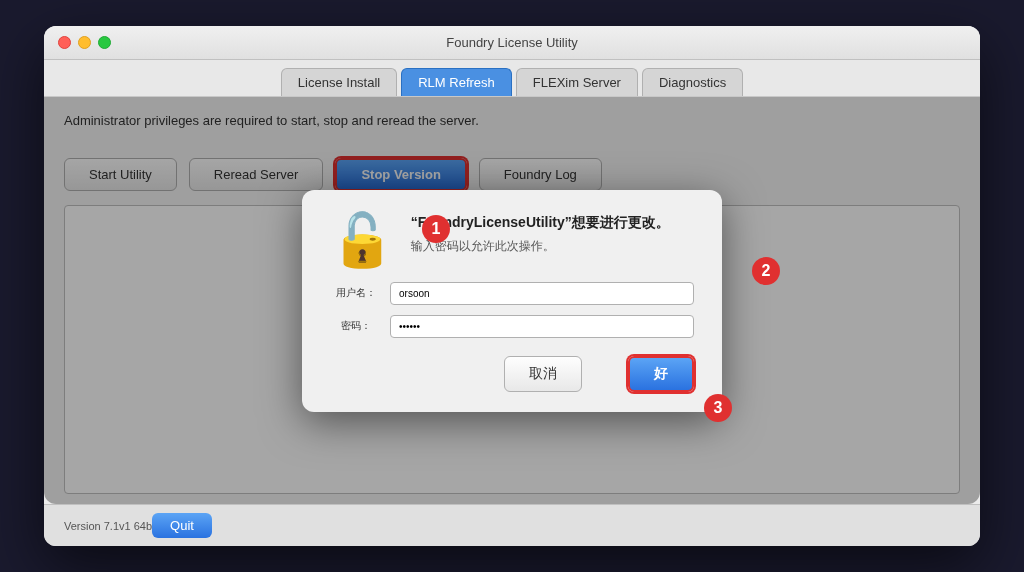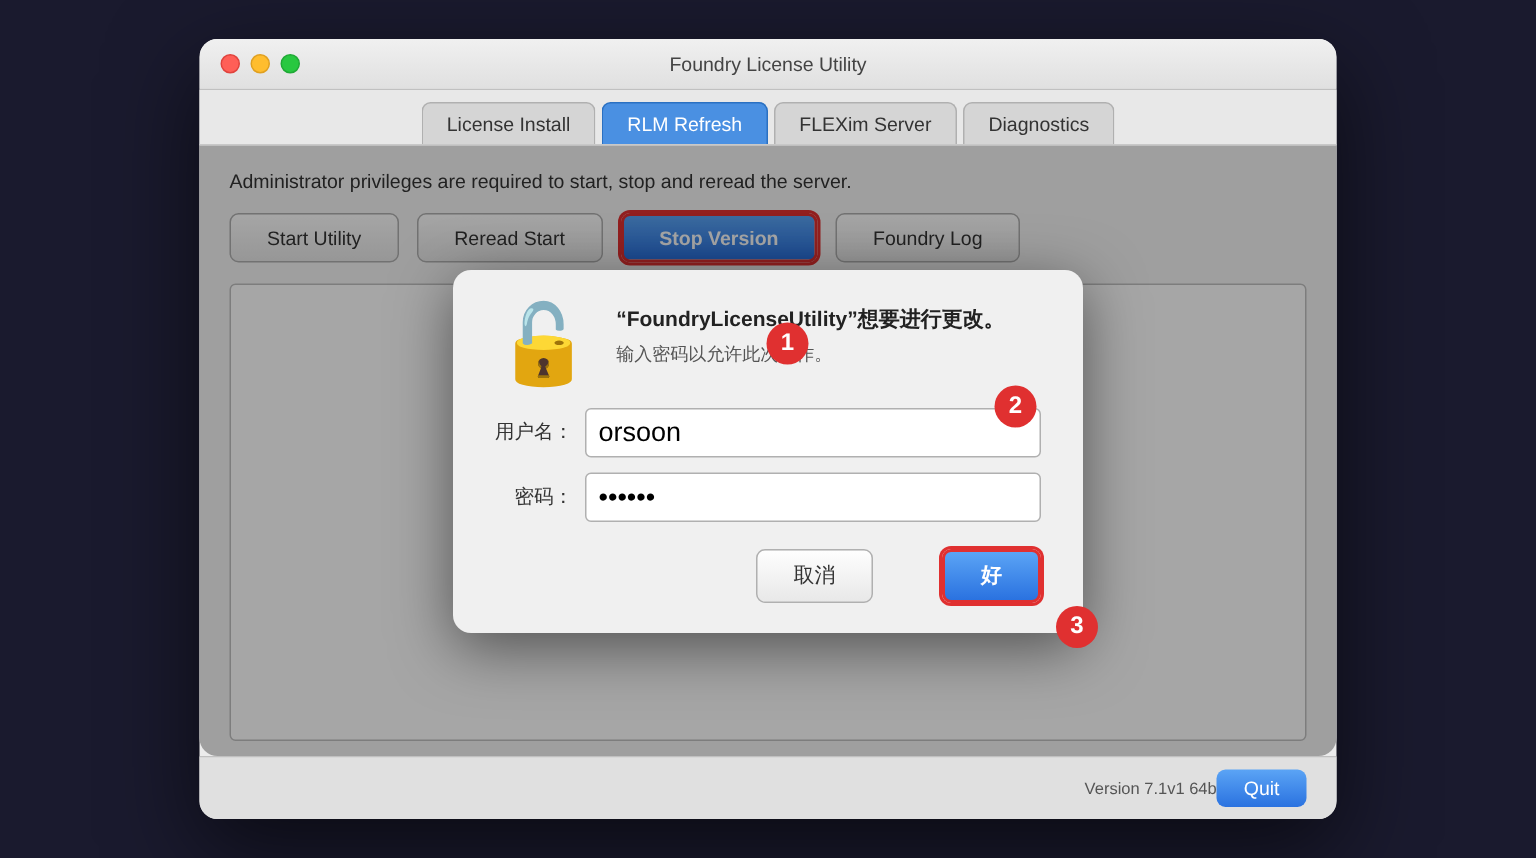--- a/index.html
+++ b/index.html
@@ -7,21 +7,21 @@
       background: #1a1a2e;
       display: flex;
       justify-content: center;
       align-items: center;
       width: 1024px;
       height: 572px;
       font-family: -apple-system, BlinkMacSystemFont, "Helvetica Neue", Arial, sans-serif;
       overflow: hidden;
     }
     .window {
-      width: 758px;
+      width: 936px;
       height: 520px;
       background: #ececec;
       border-radius: 12px;
       box-shadow: 0 20px 60px rgba(0,0,0,0.6);
       display: flex;
       flex-direction: column;
       position: relative;
     }
     .titlebar {
       display: flex;
@@ -82,21 +82,21 @@
       display: flex;
       flex-direction: column;
       padding: 16px 20px 10px 20px;
       background: #f5f5f5;
       border-radius: 0 0 12px 12px;
       position: relative;
     }
     .admin-notice {
       font-size: 13px;
       color: #333;
-      margin-bottom: 14px;
+      margin-bottom: 30px;
     }
     .buttons-row {
       display: flex;
       gap: 12px;
       margin-bottom: 14px;
     }
     .btn {
       padding: 7px 24px;
       font-size: 13px;
       border-radius: 6px;
@@ -118,21 +118,21 @@
       background: white;
       border: 1px solid #c0c0c0;
       border-radius: 4px;
       padding: 8px;
       font-size: 12px;
       color: #333;
       font-family: Monaco, monospace;
     }
     .version-bar {
       display: flex;
-      justify-content: flex-end;
+      justify-content: flex-start;
       align-items: center;
       padding: 8px 20px;
       background: #e0e0e0;
       border-top: 1px solid #c0c0c0;
       border-radius: 0 0 12px 12px;
       font-size: 11px;
       color: #555;
     }
     .quit-btn {
       padding: 5px 18px;
@@ -193,31 +193,31 @@
       flex-direction: column;
       gap: 10px;
       margin-bottom: 18px;
     }
     .form-row {
       display: flex;
       align-items: center;
       gap: 8px;
     }
     .form-label {
-      font-size: 13px;
+      font-size: 10px;
       color: #333;
       min-width: 52px;
-      text-align: right;
+      text-align: center;
     }
     .form-input {
       flex: 1;
       padding: 5px 8px;
       border: 1px solid #b0b0b0;
       border-radius: 4px;
-      font-size: 18px;
+      font-size: 10px;
       background: white;
       font-family: inherit;
     }
     .dialog-buttons {
       display: flex;
       justify-content: flex-end;
       gap: 10px;
     }
     .dialog-btn {
       padding: 7px 24px;
@@ -275,21 +275,21 @@
     <div class="tab">License Install</div>
     <div class="tab active">RLM Refresh</div>
     <div class="tab">FLEXim Server</div>
     <div class="tab">Diagnostics</div>
   </div>
 
   <div class="content-area">
     <div class="admin-notice">Administrator privileges are required to start, stop and reread the server.</div>
     <div class="buttons-row">
       <button class="btn">Start Utility</button>
-      <button class="btn">Reread Start</button>
+      <button class="btn">Reread Server</button>
       <button class="btn btn-blue">Stop Version</button>
       <button class="btn">Foundry Log</button>
     </div>
     <div class="log-area"></div>
 
     <div class="badge badge-1">1</div>
 
     <div class="dialog-overlay">
       <div class="dialog">
         <div class="dialog-header">

